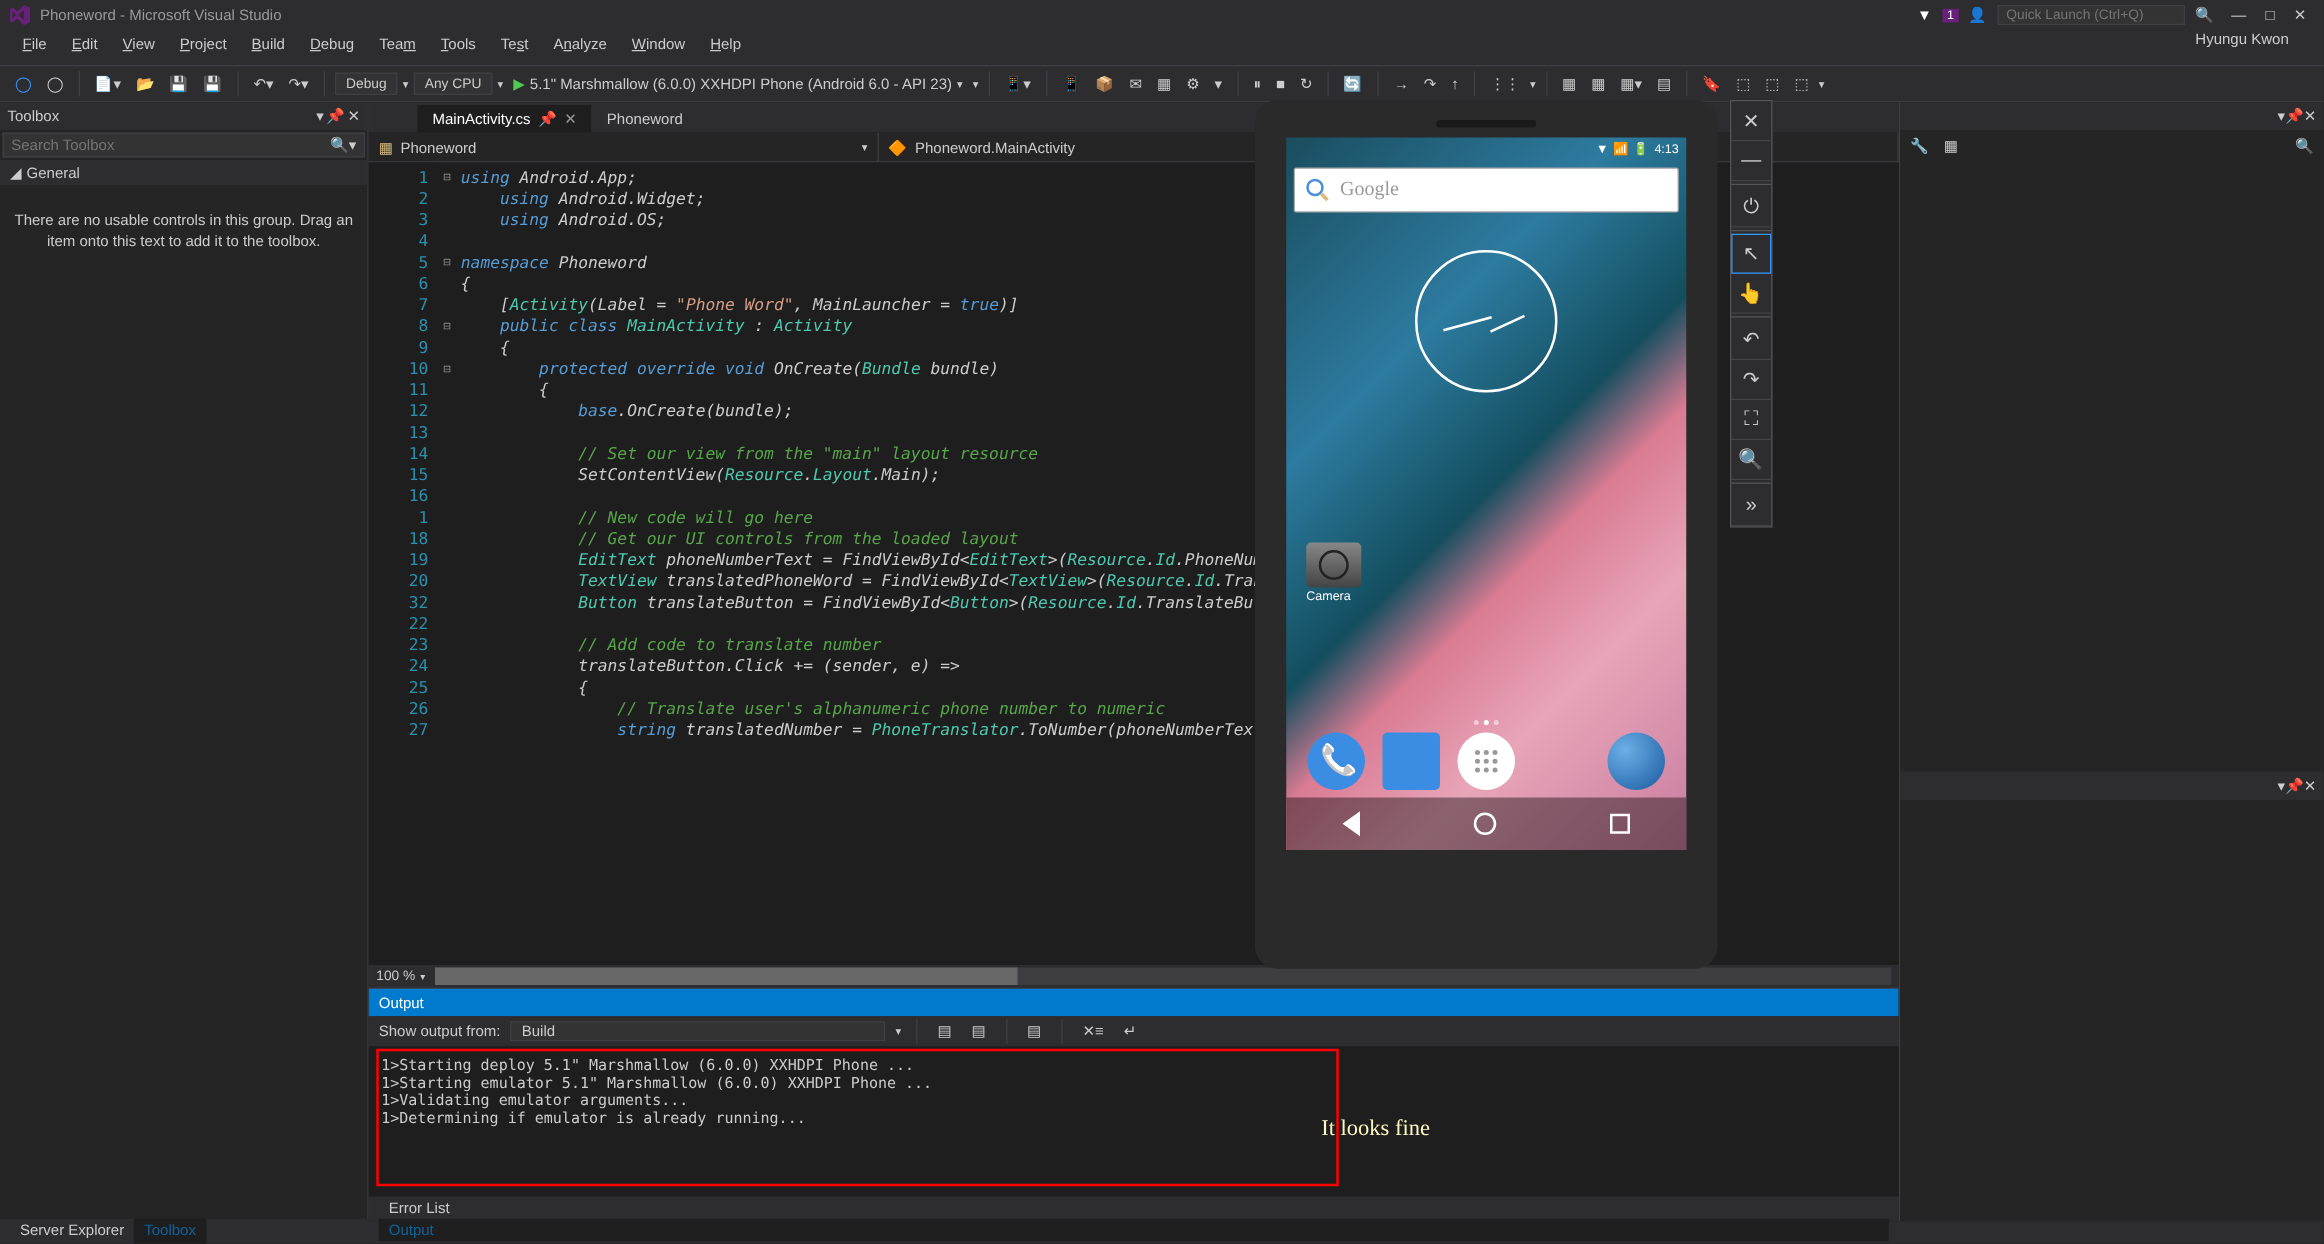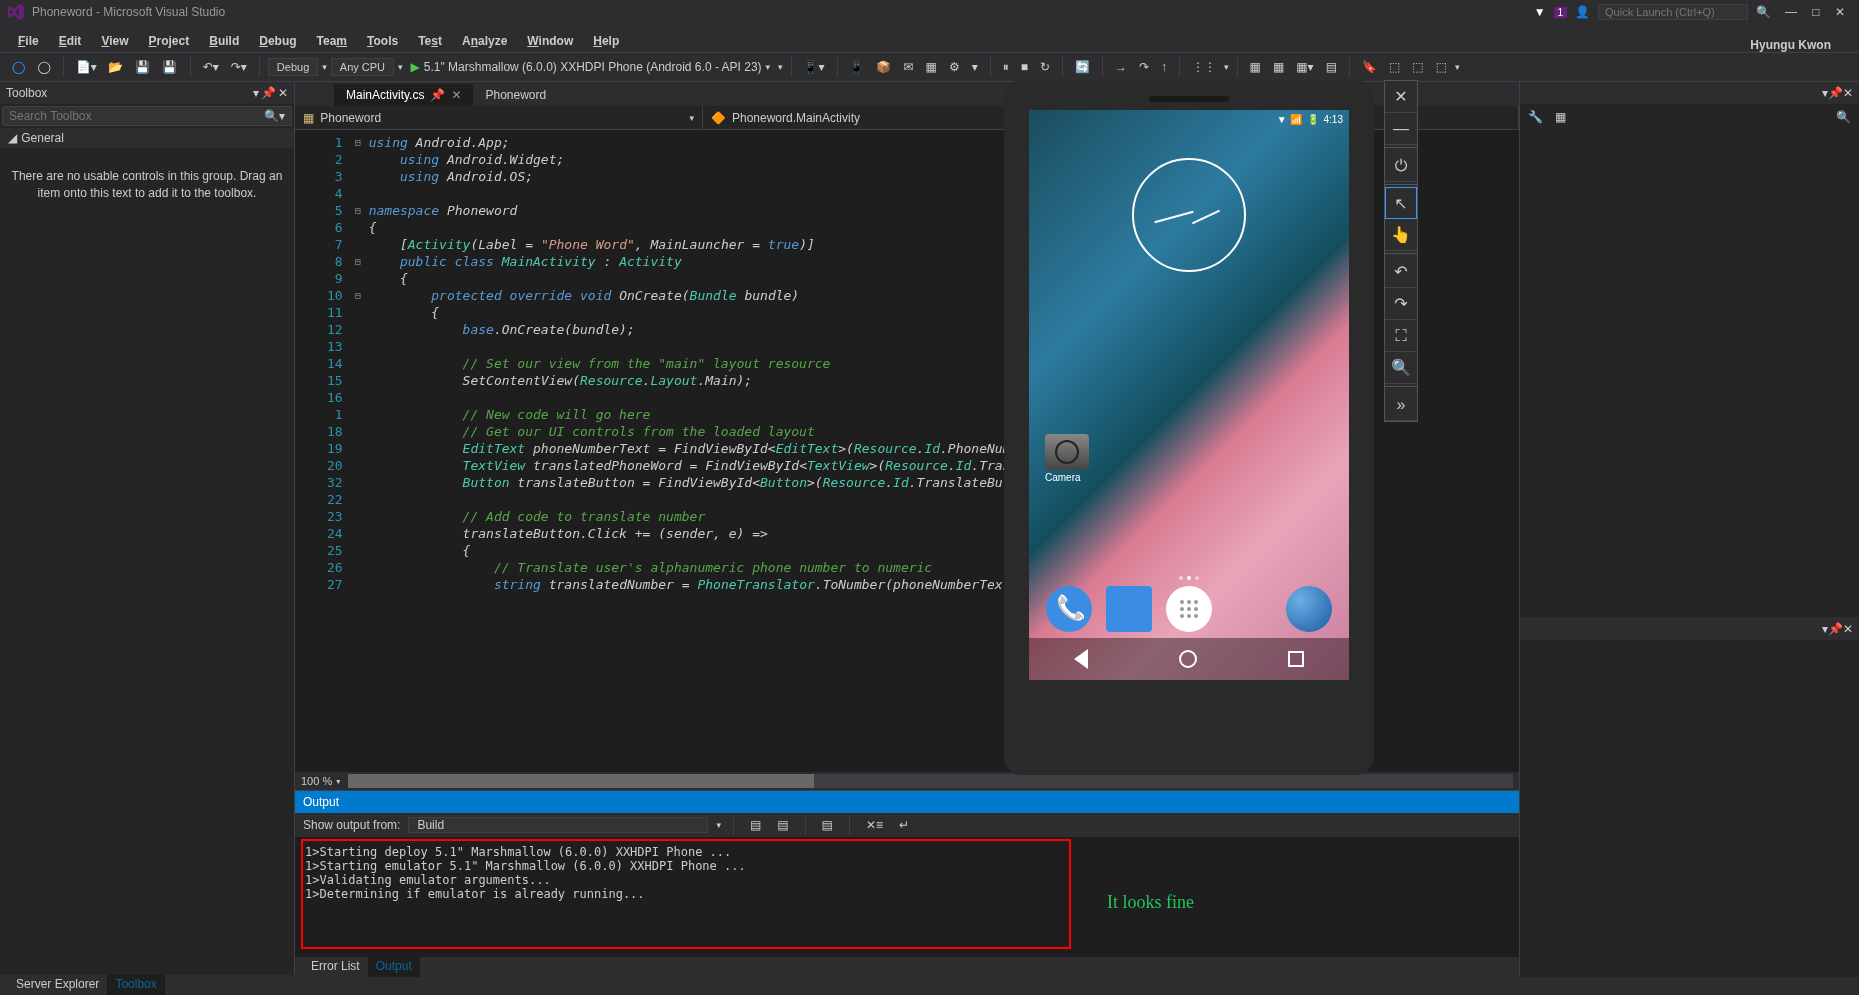--- a/index.html
+++ b/index.html
@@ -5,21 +5,21 @@
 * { margin: 0; padding: 0; box-sizing: border-box; }
 body { font-family: 'Segoe UI', sans-serif; background: #2d2d30; color: #ccc; font-size: 12px; overflow: hidden; width: 1859px; height: 995px; }
 .titlebar { height: 24px; background: #2d2d30; display: flex; align-items: center; padding: 0 8px; }
 .vs-logo { width: 16px; height: 16px; margin-right: 8px; }
 .title-text { color: #999; font-size: 12px; }
 .title-right { margin-left: auto; display: flex; align-items: center; gap: 8px; }
 .notif-badge { background: #68217a; color: #fff; padding: 0 4px; font-size: 10px; }
 .ql-box { background: #333; border: 1px solid #3f3f46; padding: 1px 6px; color: #999; width: 150px; font-size: 11px; }
 .ql-search { color: #999; }
 .win-controls span { padding: 2px 6px; color: #ccc; }
-.menubar { height: 28px; background: #2d2d30; display: flex; align-items: flex-end; padding: 0 8px; font-weight: bold; }
+.menubar { height: 28px; background: #2d2d30; display: flex; align-items: flex-start; padding: 0 8px; }
 .menu-item { padding: 4px 10px; color: #ccc; cursor: pointer; }
 .menu-item u { text-decoration: underline; }
 .user-name { margin-left: auto; margin-right: 20px; color: #ccc; }
 .toolbar { height: 30px; background: #2d2d30; border-top: 1px solid #3f3f46; border-bottom: 1px solid #3f3f46; display: flex; align-items: center; padding: 0 8px; gap: 4px; }
 .tb-btn { padding: 2px 4px; color: #ccc; }
 .tb-sep { width: 1px; height: 20px; background: #3f3f46; margin: 0 4px; }
 .tb-dropdown { background: #333; border: 1px solid #3f3f46; padding: 2px 8px; color: #ccc; font-size: 11px; }
 .tb-play { color: #4ec94e; }
 .start-btn { color: #ccc; padding: 2px 4px; display: flex; align-items: center; gap: 4px; }
 .main-area { display: flex; height: calc(100% - 100px); }
@@ -51,22 +51,22 @@
 .com { color: #57a64a; }
 .zoom-bar { height: 18px; background: #2d2d30; display: flex; align-items: center; padding: 0 6px; font-size: 11px; }
 .scrollbar-h { height: 14px; background: #3e3e42; position: relative; }
 .scrollbar-thumb { position: absolute; left: 0; width: 40%; height: 100%; background: #686868; }
 .output-panel { background: #2d2d30; border-top: 1px solid #3f3f46; }
 .output-header { height: 22px; background: #007acc; color: #fff; padding: 2px 8px; display: flex; align-items: center; font-size: 12px; }
 .output-toolbar { height: 24px; background: #2d2d30; display: flex; align-items: center; padding: 2px 8px; gap: 8px; color: #ccc; font-size: 12px; }
 .output-drop { background: #333; border: 1px solid #3f3f46; padding: 0 8px; width: 300px; }
 .output-content { background: #1e1e1e; padding: 4px; font-family: Consolas, monospace; font-size: 12px; color: #ccc; position: relative; height: 120px; }
 .red-box { position: absolute; border: 2px solid red; top: 2px; left: 6px; width: 770px; height: 110px; }
-.red-text { position: absolute; color: #22c55e; font-family: 'Segoe UI'; font-size: 18px; left: 812px; top: 55px; }
-.bottom-tabs { height: 20px; background: #2d2d30; display: flex; padding: 0 8px; font-size: 12px; }
+.red-text { position: absolute; color: #fef9c3; font-family: 'Segoe UI'; font-size: 18px; left: 762px; top: 55px; }
+.bottom-tabs { height: 20px; background: #2d2d30; display: flex; padding: 0 8px; font-size: 12px; flex-direction: column; }
 .bot-tab { padding: 2px 8px; color: #ccc; }
 .bot-tab.active { background: #1e1e1e; color: #0e639c; }
 .left-bottom-tabs { position: absolute; bottom: 0; left: 0; height: 20px; background: #2d2d30; display: flex; padding: 0 8px; font-size: 12px; width: 295px; }
 .right-panels { width: 340px; display: flex; flex-direction: column; background: #252526; border-left: 1px solid #3f3f46; }
 .se-panel { flex: 1; }
 .props-panel { height: 360px; border-top: 1px solid #2d2d30; }
 .props-header { height: 22px; background: #2d2d30; display: flex; align-items: center; padding: 0 6px; }
 .emulator-overlay { position: fixed; left: 1004px; top: 80px; width: 415px; height: 695px; }
 .emu-frame { width: 370px; height: 695px; background: #2a2a2a; border-radius: 18px; padding: 8px; position: relative; }
 .emu-speaker { width: 80px; height: 6px; background: #1a1a1a; border-radius: 3px; margin: 8px auto; }
@@ -380,20 +380,27 @@
 <div class="emulator-overlay">
   <div class="emu-frame">
     <div class="emu-speaker"></div>
     <div class="emu-screen">
       <div class="emu-status">
         <span>▼</span>
         <span>📶</span>
         <span>🔋</span>
         <span>4:13</span>
       </div>
+      <div class="emu-search">
+        <svg class="emu-mag" viewBox="0 0 20 20">
+            <circle cx="8" cy="8" r="6" fill="none" stroke="#4a90d9" stroke-width="2"></circle>
+            <line x1="13" y1="13" x2="18" y2="18" stroke="#d7ba7d" stroke-width="3"></line>
+          </svg>
+        <span class="emu-google">Google</span>
+      </div>
       <div class="emu-clock"></div>
       <div class="emu-camera-app">
         <div class="emu-cam-icon"></div>
         <div class="emu-cam-lbl">Camera</div>
       </div>
       <div class="emu-dots">
           <span></span>
           <span style="background:#fff"></span>
           <span></span>
         </div>

